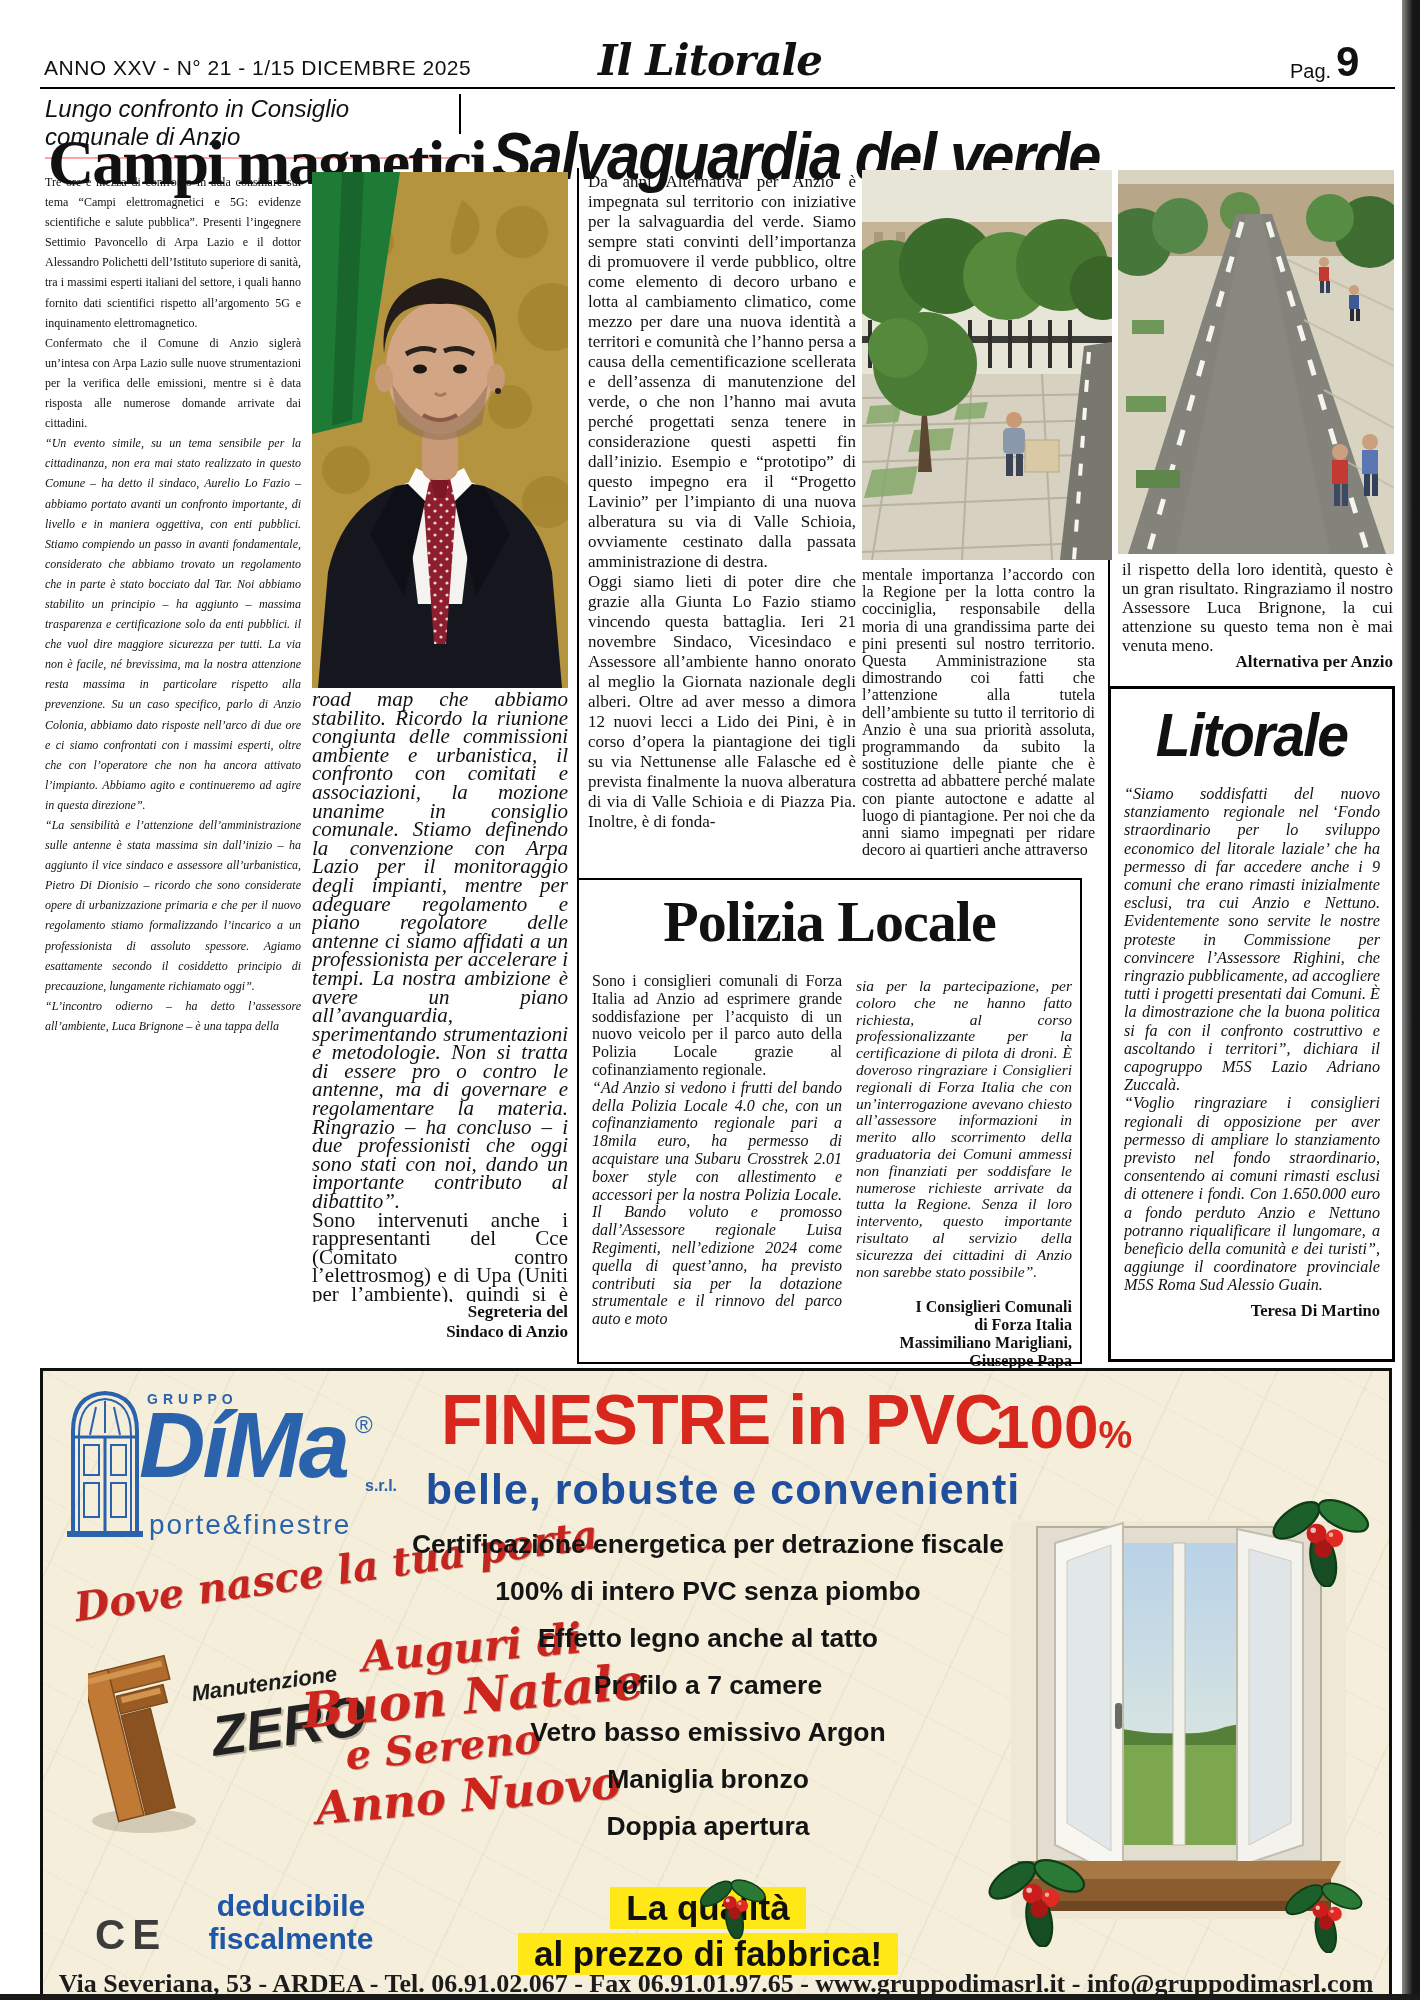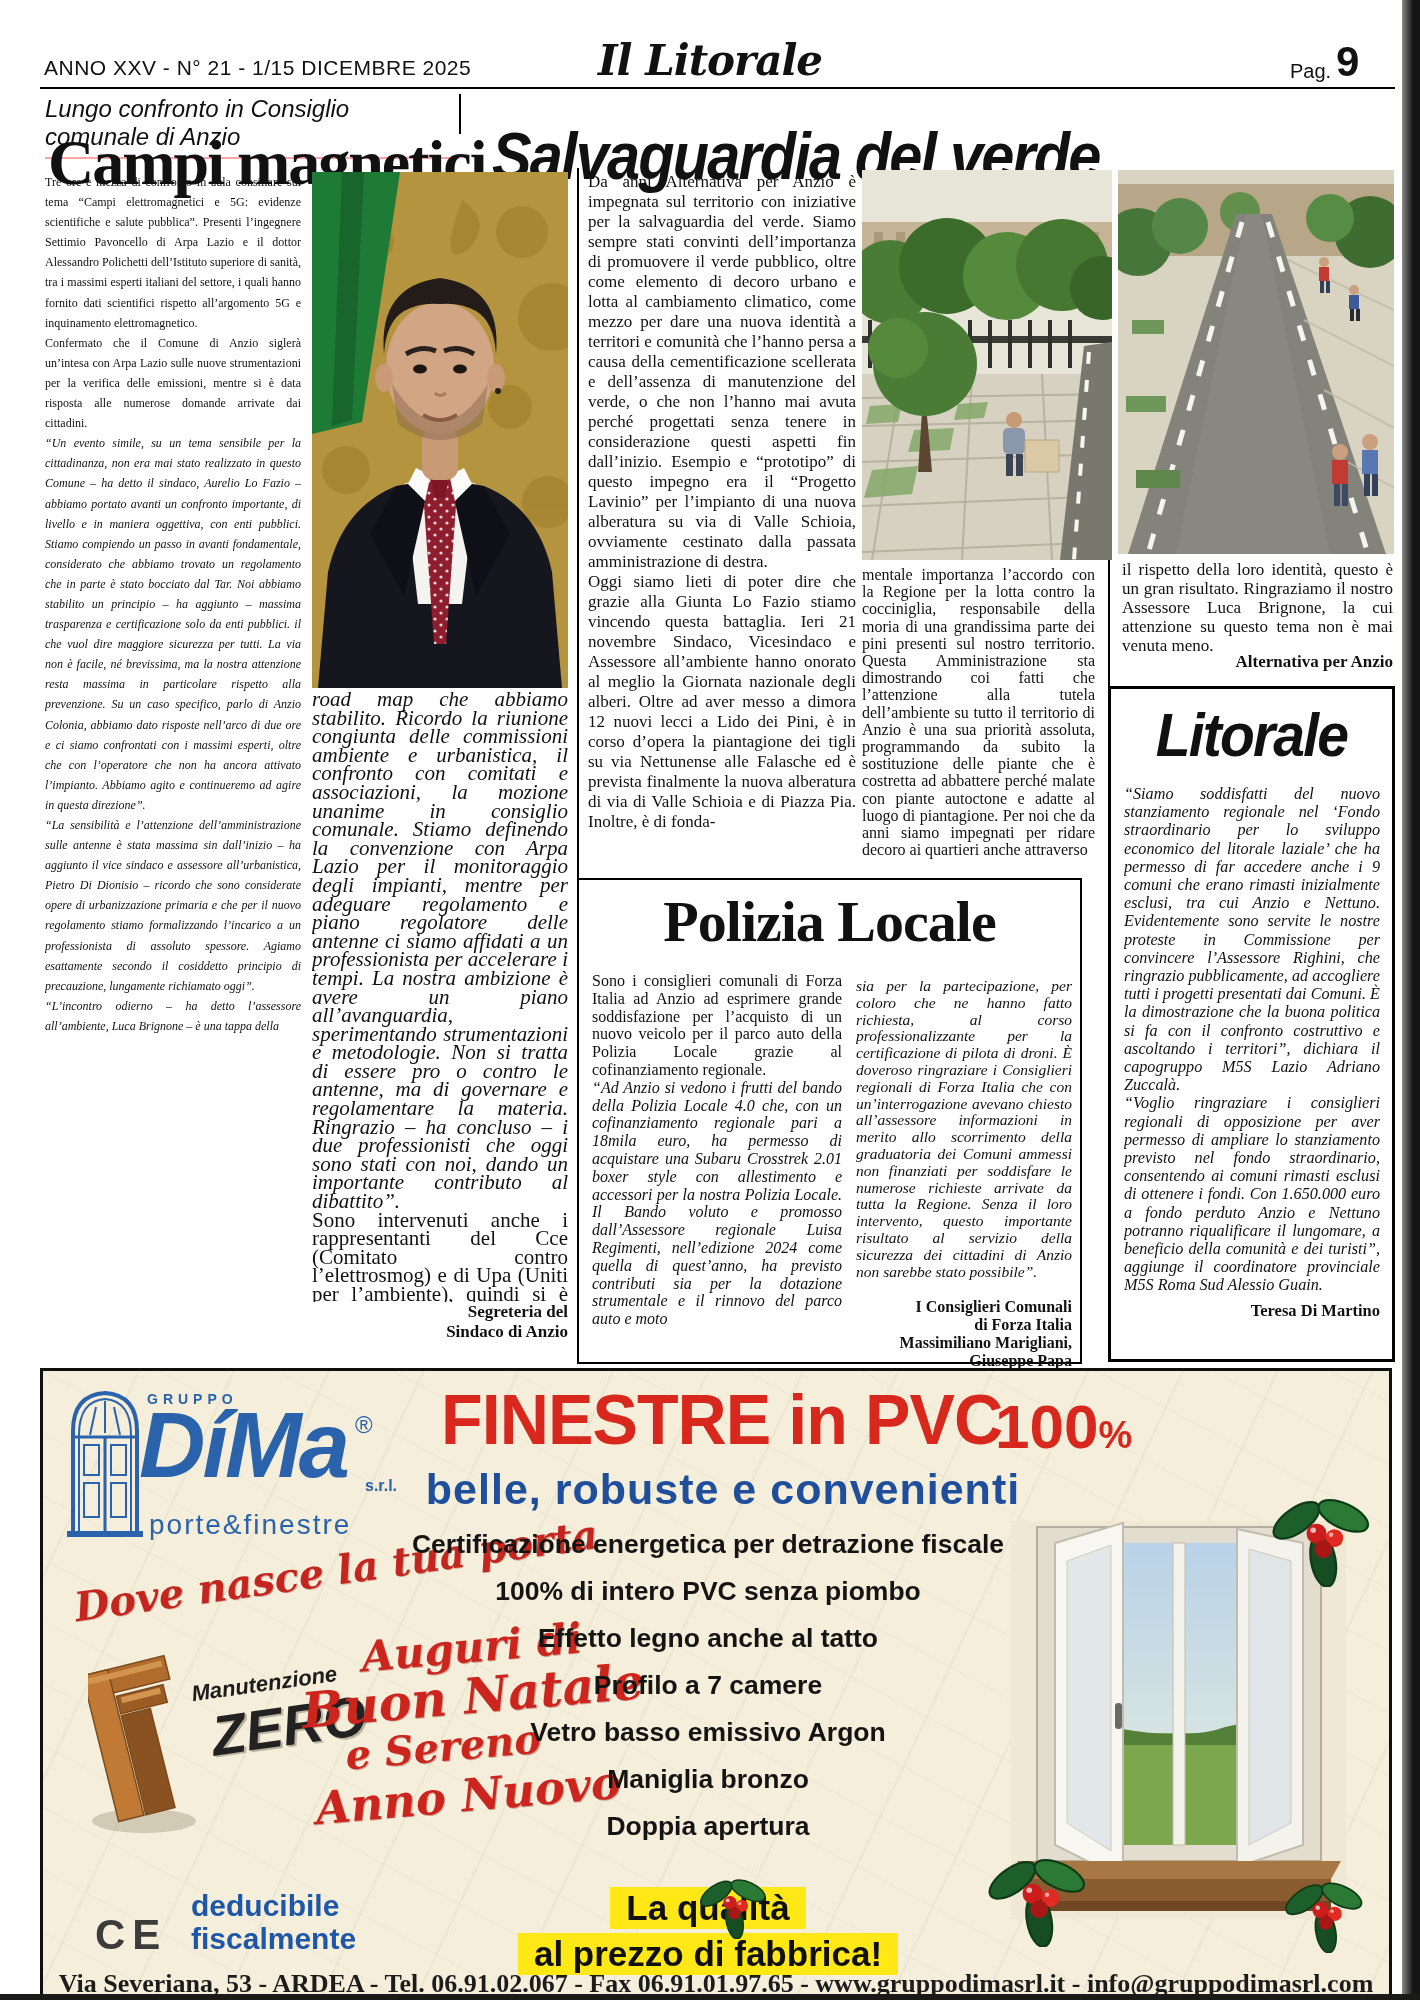--- a/index.html
+++ b/index.html
@@ -65,21 +65,21 @@
   .ad-srl{left:322px;top:106px;font-size:16px;color:#2a63ab;font-family:"Liberation Sans",sans-serif;font-weight:bold;}
   .ad-sub{left:106px;top:138px;font-family:"Liberation Sans",sans-serif;font-size:28px;letter-spacing:2px;color:#2a63ab;}
   .ad-tag{left:30px;top:188px;width:350px;font-family:"DejaVu Serif",serif;font-style:italic;font-weight:bold;
           font-size:40px;color:#c4251f;transform:rotate(-8deg);white-space:nowrap;text-shadow:1px 1px 0 rgba(100,0,0,.25);}
   .ad-manu{left:148px;top:300px;font-family:"Liberation Sans",sans-serif;font-style:italic;font-weight:bold;
            font-size:22px;transform:rotate(-8deg);color:#1c1c1c;}
   .ad-zero{left:168px;top:322px;font-family:"Liberation Sans",sans-serif;font-style:italic;font-weight:900;
            font-size:56px;transform:rotate(-8deg);color:#222;text-shadow:2px 2px 0 #b9b3a2;}
   .greet{font-family:"DejaVu Serif",serif;font-style:italic;font-weight:bold;color:#cc251e;
          text-shadow:1px 1px 0 rgba(110,0,0,.3);white-space:nowrap;}
-  .ad-ded{left:148px;top:518px;width:200px;font-family:"Liberation Sans",sans-serif;
+  .ad-ded{left:148px;top:518px;width:200px;text-align:center;font-family:"Liberation Sans",sans-serif;
           font-weight:bold;font-size:30px;color:#1e56a8;line-height:33px;}
   .ad-ce{left:52px;top:540px;font-family:"Liberation Sans",sans-serif;font-weight:bold;font-size:42px;
          letter-spacing:7px;color:#3c3c3c;}
   .ad-head{left:398px;top:8px;font-family:"Liberation Sans",sans-serif;font-weight:900;font-size:71px;
            color:#d8271d;letter-spacing:-1px;transform:scaleX(.96);transform-origin:left top;white-space:nowrap;}
   .ad-pct{left:952px;top:20px;color:#d8271d;font-family:"Liberation Sans",sans-serif;font-weight:900;white-space:nowrap;}
   .ad-pct .n{font-size:62px;}
   .ad-pct .s{font-size:38px;}
   .ad-sub2{left:380px;top:94px;width:600px;text-align:center;font-family:"Liberation Sans",sans-serif;
            font-weight:900;font-size:43px;color:#1e4e9c;letter-spacing:1px;white-space:nowrap;}

